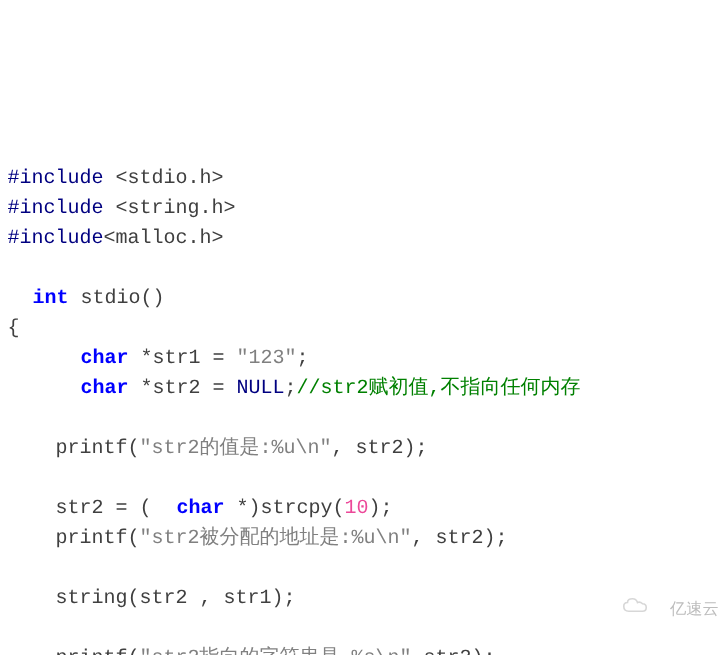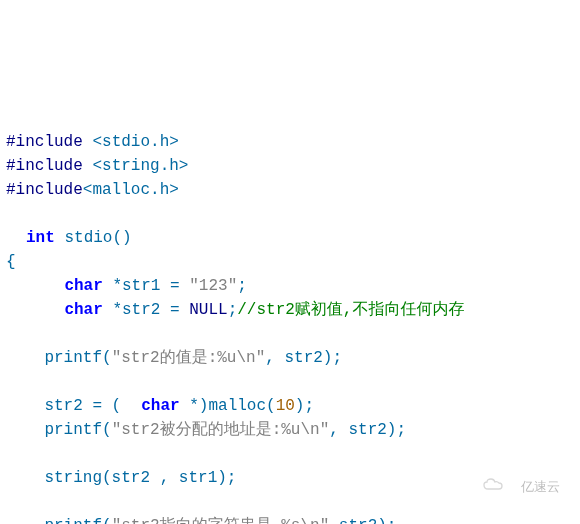--- a/index.html
+++ b/index.html
@@ -18,27 +18,27 @@
     padding: 10px 6px;
     position: relative;
     white-space: pre;
   }
   .code {
     display: block;
   }
   .kw-blue { color: #0000ff; font-weight: bold; margin-left: 20px; }
   .kw-navy { color: #000080; font-weight: normal; }
   .str { color: #808080; }
-  .num { color: #a16207; }
+  .num { color: #ec4899; }
   .comment { color: #008000; }
-  .ident { color: #0369a1; }
+  .ident { color: #404040; }
   .watermark {
     position: absolute;
     bottom: 8px;
-    right: 20px;
+    right: 5px;
     font-family: sans-serif;
     font-size: 13px;
     color: #bdbdbd;
     display: flex;
     align-items: center;
     gap: 17px;
   }
   .watermark svg { opacity: 0.6; }
 </style>
 </head>
@@ -51,21 +51,21 @@
 <span class="kw-navy">#include</span> <span class="ident">&lt;string.h&gt;</span>
 <span class="kw-navy">#include</span><span class="ident">&lt;malloc.h&gt;</span>
 
 <span class="kw-blue">int</span> <span class="ident">stdio()</span>
 <span class="ident">{</span>
     <span class="kw-blue">char</span><span class="ident"> *str1 = </span><span class="str">"123"</span><span class="ident">;</span>
     <span class="kw-blue">char</span><span class="ident"> *str2 = </span><span class="kw-navy">NULL</span><span class="ident">;</span><span class="comment">//str2赋初值,不指向任何内存</span>
 
     <span class="ident">printf(</span><span class="str">"str2的值是:%u\n"</span><span class="ident">, str2);</span>
 
-    <span class="ident">str2 = (</span><span class="kw-blue">char</span><span class="ident"> *)malloc(</span><span class="num">10</span><span class="ident">);</span>
+    <span class="ident">str2 = (</span><span class="kw-blue">char</span><span class="ident"> *)strcpy(</span><span class="num">10</span><span class="ident">);</span>
     <span class="ident">printf(</span><span class="str">"str2被分配的地址是:%u\n"</span><span class="ident">, str2);</span>
 
     <span class="ident">string(str2 , str1);</span>
 
     <span class="ident">printf(</span><span class="str">"str2指向的字符串是 %s\n"</span><span class="ident">,str2);</span>
 
     
     
 
     

